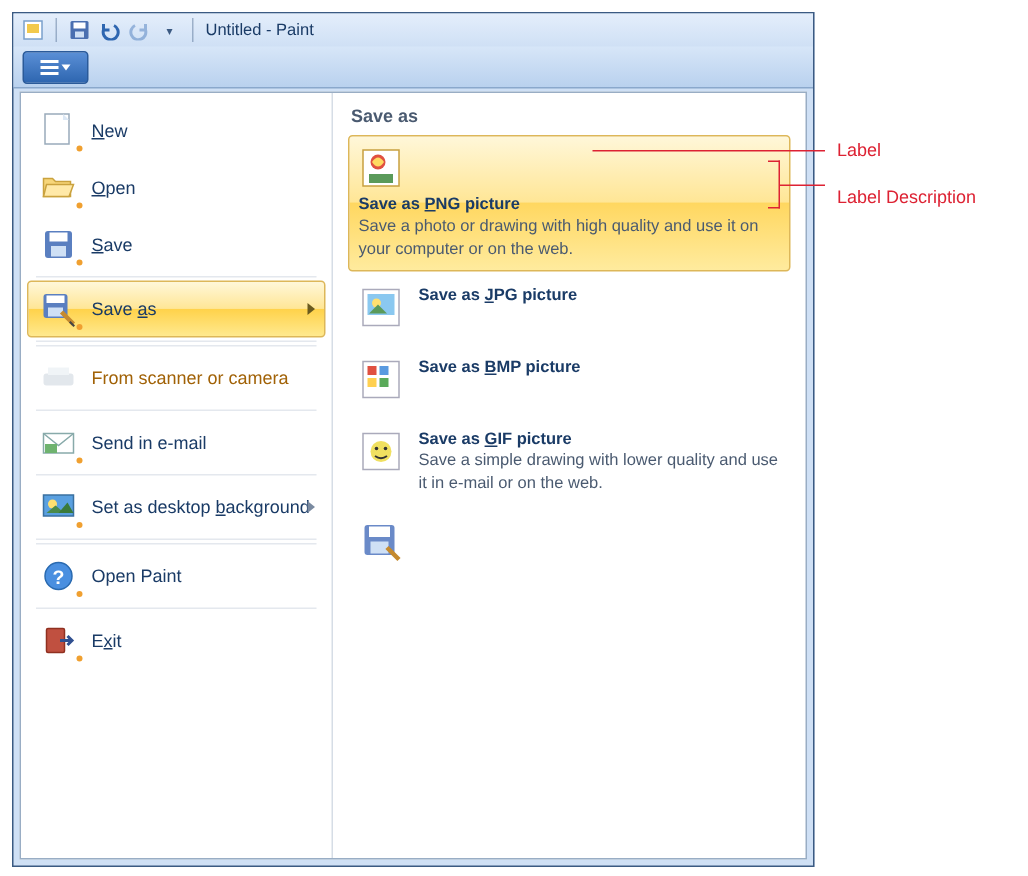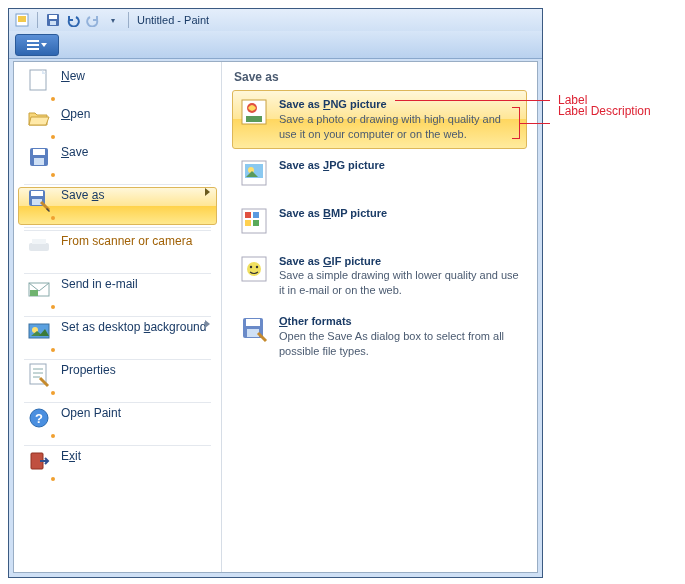--- a/index.html
+++ b/index.html
@@ -20,34 +20,34 @@
 .app-btn { width: 44px; height: 22px; background: linear-gradient(#5a8fd6, #2e66b0); border: 1px solid #2a5a99; border-radius: 3px; display: flex; align-items: center; justify-content: center; gap: 2px; }
 .app-btn .bars { width: 12px; height: 10px; display: flex; flex-direction: column; justify-content: space-between; }
 .app-btn .bars div { height: 2px; background: #fff; }
 .app-btn .chev { width: 0; height: 0; border-left: 3px solid transparent; border-right: 3px solid transparent; border-top: 4px solid #fff; }
 
 
 .panel { position: absolute; left: 4px; top: 52px; right: 4px; bottom: 4px; background: #fff; border: 1px solid #99adc4; display: flex; }
 
 
 .left { width: 208px; border-right: 1px solid #d6dde6; padding: 6px 4px; }
-.menuitem { display: flex; align-items: flex-start; height: 38px; padding: 0 8px; font-size: 12px; color: #1a3b66; border: 1px solid transparent; border-radius: 3px; position: relative; cursor: default; }
+.menuitem { display: flex; align-items: center; height: 38px; padding: 0 8px; font-size: 12px; color: #1a3b66; border: 1px solid transparent; border-radius: 3px; position: relative; cursor: default; }
 .menuitem .icon { width: 24px; height: 24px; margin-right: 10px; flex-shrink: 0; display: flex; align-items: center; justify-content: center; }
 .menuitem.disabled { color: #a16207; }
 .menuitem.active { background: linear-gradient(#fff7d9 0%, #ffe696 49%, #ffd24a 50%, #ffe98e 100%); border: 1px solid #ddb759; }
 .menuitem .arrow { position: absolute; right: 6px; width: 0; height: 0; border-top: 4px solid transparent; border-bottom: 4px solid transparent; border-left: 5px solid #6a5a1f; }
 .underline { text-decoration: underline; }
 .menuitem .dot { position: absolute; left: 32px; bottom: 4px; width: 4px; height: 4px; background: #f0a030; border-radius: 50%; }
 .sep-line { height: 1px; background: #e4e8ee; margin: 2px 6px; }
 
 
 .right { flex: 1; padding: 8px 10px; position: relative; }
 .right-title { font-size: 12px; font-weight: bold; color: #4a5a70; margin-bottom: 6px; padding-left: 2px; }
 .subitem { display: flex; padding: 6px; border: 1px solid transparent; border-radius: 3px; margin-bottom: 2px; cursor: default; }
-.subitem.hi { background: linear-gradient(#fff7d9 0%, #ffe696 49%, #ffd760 50%, #ffeb9e 100%); border: 1px solid #ddb759; }
+.subitem.hi { background: linear-gradient(#fff7d9 0%, #ffe696 49%, #ffd760 50%, #ffeb9e 100%); border: 1px solid #ddb759; flex-direction: column; }
 .subitem .icon { width: 32px; height: 32px; margin-right: 8px; flex-shrink: 0; display: flex; align-items: center; justify-content: center; }
 .subitem .txt { font-size: 11px; color: #4a5a70; line-height: 1.35; }
 .subitem .txt .lbl { font-weight: bold; color: #1a3b66; }
 .subitem .txt .lbl .underline { text-decoration: underline; }
 
 
 .anno { position: absolute; font-size: 12px; color: #d23; }
 .anno-line { position: absolute; background: #d23; height: 1px; }
 .anno-bracket { position: absolute; border: 1px solid #d23; border-left: none; width: 8px; }
 </style>
@@ -194,33 +194,20 @@
               <path d="M12 14 L18 7 L22 14 Z" fill="#3a7a3a"></path>
             </svg>
           </span>
         <span><span>Set as desktop </span><span class="underline">b</span><span>ackground</span></span>
         <span class="arrow" style="border-left-color:#7a8aa0"></span>
         <span class="dot"></span>
       </div>
 
       <div class="sep-line"></div>
 
-      <div class="menuitem">
-        <span class="icon">
-            <svg width="22" height="26">
-              <rect x="2" y="2" width="16" height="20" fill="#fff" stroke="#9ab"></rect>
-              <line x1="5" y1="7" x2="15" y2="7" stroke="#8aa"></line>
-              <line x1="5" y1="11" x2="15" y2="11" stroke="#8aa"></line>
-              <line x1="5" y1="15" x2="12" y2="15" stroke="#8aa"></line>
-              <path d="M12 16 L20 24" stroke="#c58a2e" stroke-width="3"></path>
-            </svg>
-          </span>
-        <span>Properties</span>
-        <span class="dot"></span>
-      </div>
 
       <div class="sep-line"></div>
 
       <div class="menuitem">
         <span class="icon">
             <svg width="22" height="22">
               <circle cx="11" cy="11" r="9" fill="#4a8fe0" stroke="#2a6ab0"></circle>
               <text x="11" y="16" text-anchor="middle" fill="#fff" font-size="13" font-weight="bold">?</text>
             </svg>
           </span>
@@ -308,28 +295,24 @@
 
       <div class="subitem">
         <span class="icon">
             <svg width="30" height="30">
               <rect x="3" y="3" width="20" height="20" fill="#6a8ac8" rx="2"></rect>
               <rect x="6" y="4" width="14" height="7" fill="#fff"></rect>
               <rect x="7" y="14" width="12" height="8" fill="#cfe0f5"></rect>
               <path d="M18 18 L26 26" stroke="#c58a2e" stroke-width="3"></path>
             </svg>
           </span>
-        <div class="txt">
-          <div class="lbl"><span></span><span class="underline">O</span><span>ther formats</span></div>
-          <div>Open the Save As dialog box to select from all possible file types.</div>
-        </div>
       </div>
 
     </div>
   </div>
 </div>
 
 <div class="anno-line" style="left:395px; top:100px; width:155px;"></div>
 <div class="anno" style="left:558px; top:93px;">Label</div>
 
 <div class="anno-bracket" style="left:512px; top:107px; height:32px;"></div>
 <div class="anno-line" style="left:520px; top:123px; width:30px;"></div>
-<div class="anno" style="left:558px; top:104px;">Label Description</div>
+<div class="anno" style="left:558px; top:124px;">Label Description</div>
 
 </body></html>

